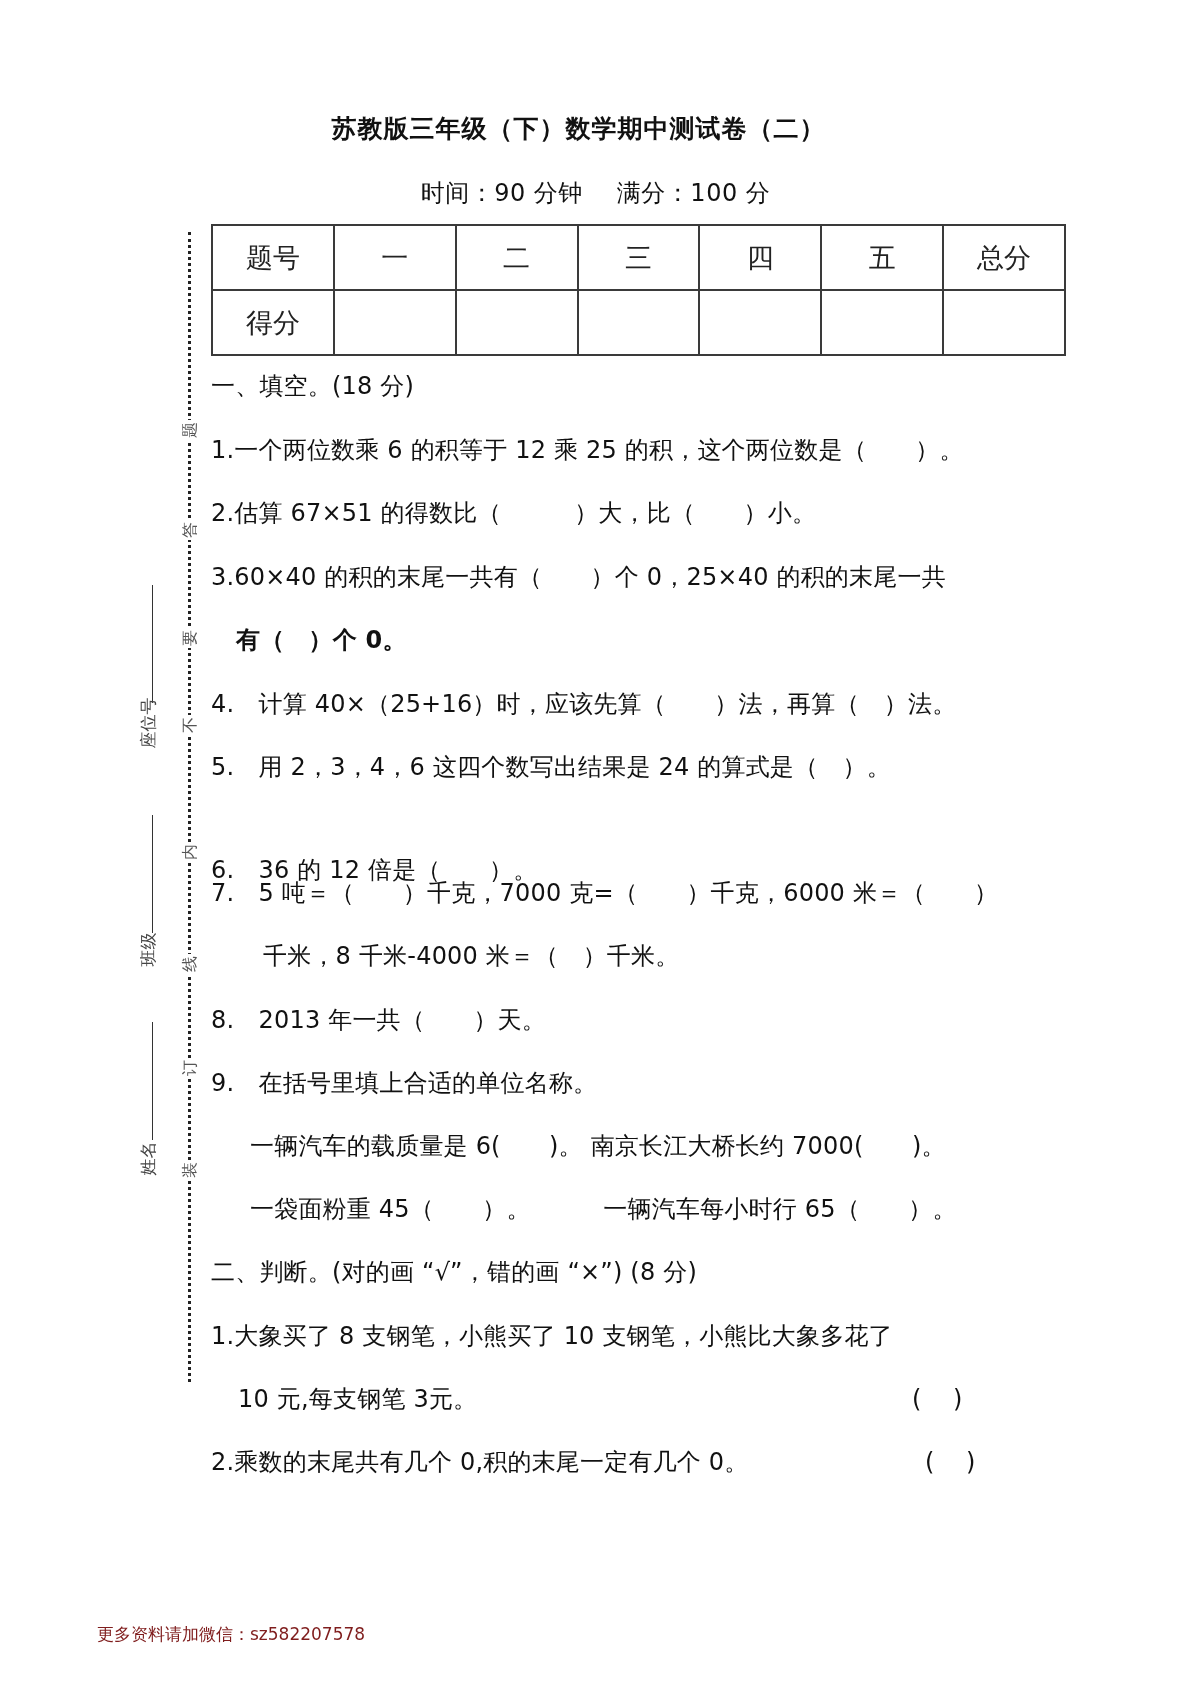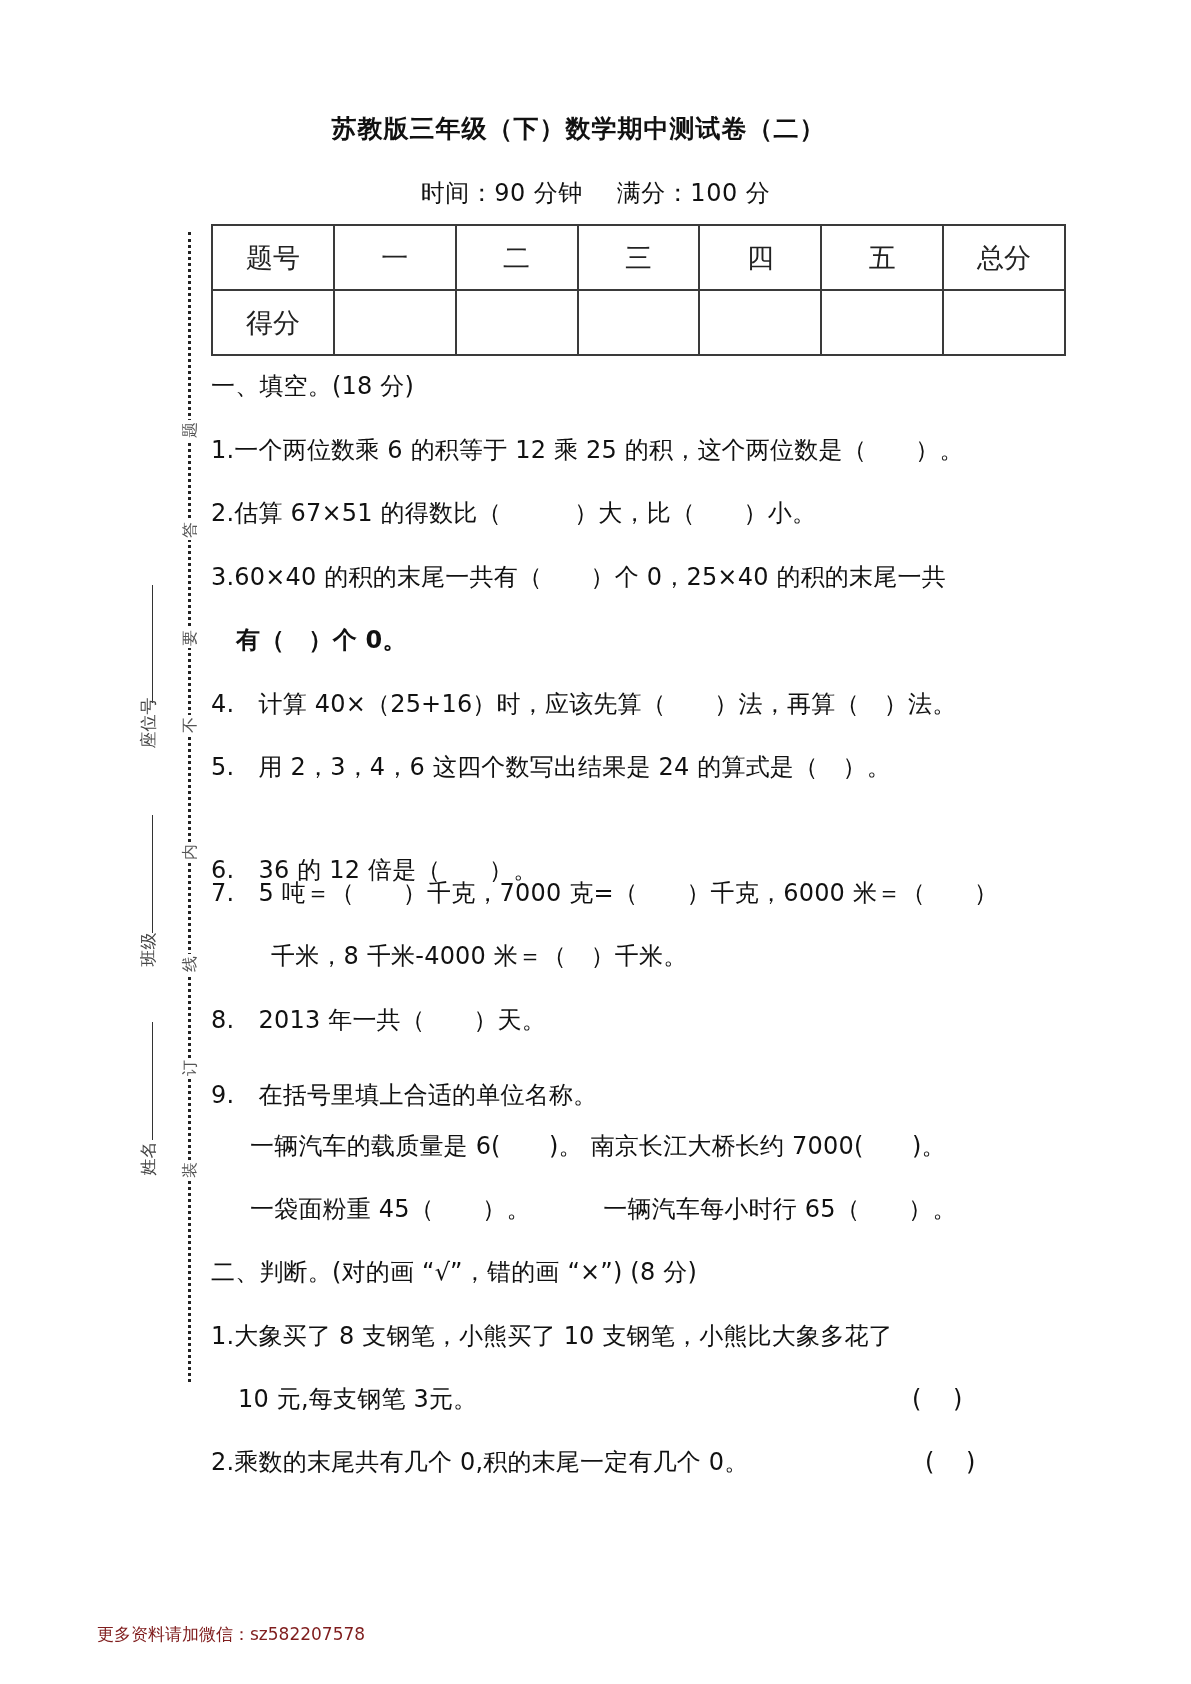--- a/index.html
+++ b/index.html
@@ -183,23 +183,23 @@
 
 <div class="line section-heading" style="top:370px;">一、填空。(18 分)</div>
 <div class="line" style="top:434px;">1.一个两位数乘 6 的积等于 12 乘 25 的积，这个两位数是（　　）。</div>
 <div class="line" style="top:497px;">2.估算 67×51 的得数比（　　　）大，比（　　）小。</div>
 <div class="line" style="top:561px;">3.60×40 的积的末尾一共有（　　）个 0，25×40 的积的末尾一共</div>
 <div class="line" style="left:236px; top:624px;font-weight:bold;">有（　）个 0。</div>
 <div class="line" style="top:688px;">4.　计算 40×（25+16）时，应该先算（　　）法，再算（　）法。</div>
 <div class="line" style="top:751px;">5.　用 2，3，4，6 这四个数写出结果是 24 的算式是（　）。</div>
 <div class="line" style="top:814px;margin-top:40px;">6.　36 的 12 倍是（　　）。</div>
 <div class="line" style="top:877px;">7.　5 吨＝（　　）千克，7000 克=（　　）千克，6000 米＝（　　）</div>
-<div class="line" style="left:263px; top:940px;margin-left:8px;">千米，8 千米-4000 米＝（　）千米。</div>
+<div class="line" style="left:263px; top:940px;">千米，8 千米-4000 米＝（　）千米。</div>
 <div class="line" style="top:1004px;">8.　2013 年一共（　　）天。</div>
-<div class="line" style="top:1067px;margin-top:12px;">9.　在括号里填上合适的单位名称。</div>
+<div class="line" style="top:1067px;">9.　在括号里填上合适的单位名称。</div>
 <div class="line" style="left:250px; top:1130px;">一辆汽车的载质量是 6(　　)。 南京长江大桥长约 7000(　　)。</div>
 <div class="line" style="left:250px; top:1193px;">一袋面粉重 45（　　）。　　　一辆汽车每小时行 65（　　）。</div>
 
 <div class="line section-heading" style="top:1256px;">二、判断。(对的画 “√”，错的画 “×”) (8 分)</div>
 <div class="line" style="top:1320px;">1.大象买了 8 支钢笔，小熊买了 10 支钢笔，小熊比大象多花了</div>
 <div class="line" style="left:238px; top:1383px;">10 元,每支钢笔 3元。</div>
 <div class="judge-bracket" style="left:912px; top:1383px;">(　 )</div>
 <div class="line" style="top:1446px;">2.乘数的末尾共有几个 0,积的末尾一定有几个 0。</div>
 <div class="judge-bracket" style="left:925px; top:1446px;">(　 )</div>
 

